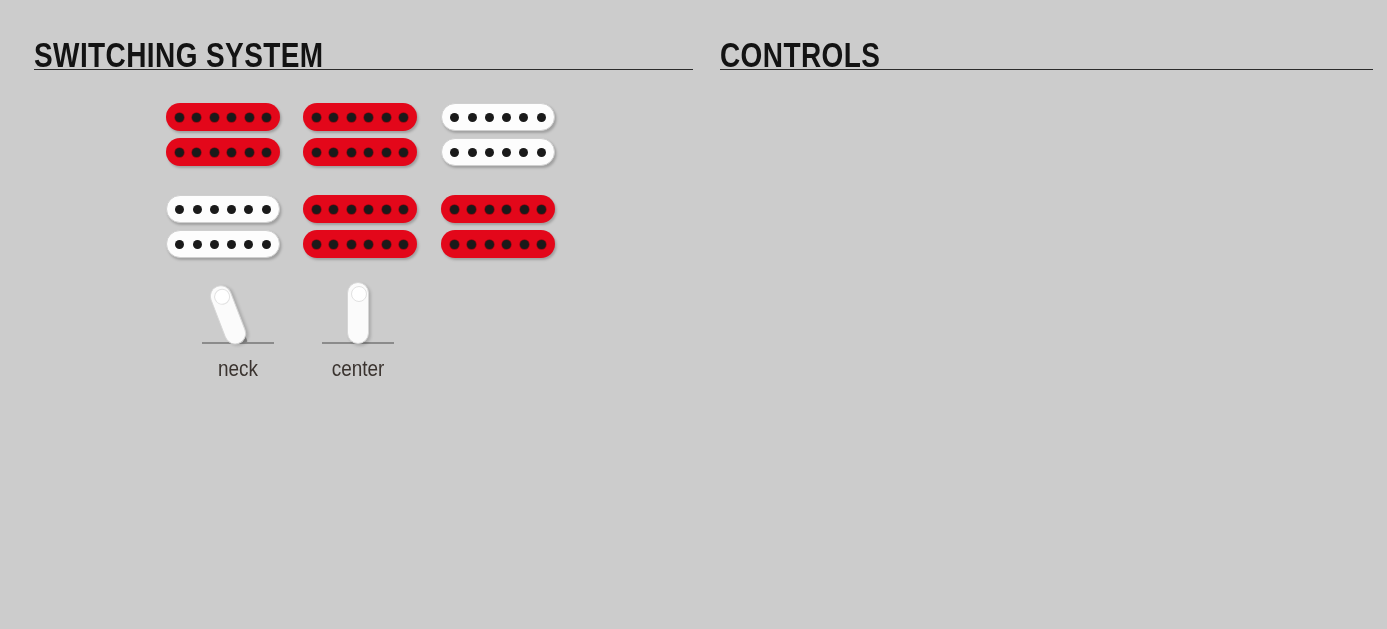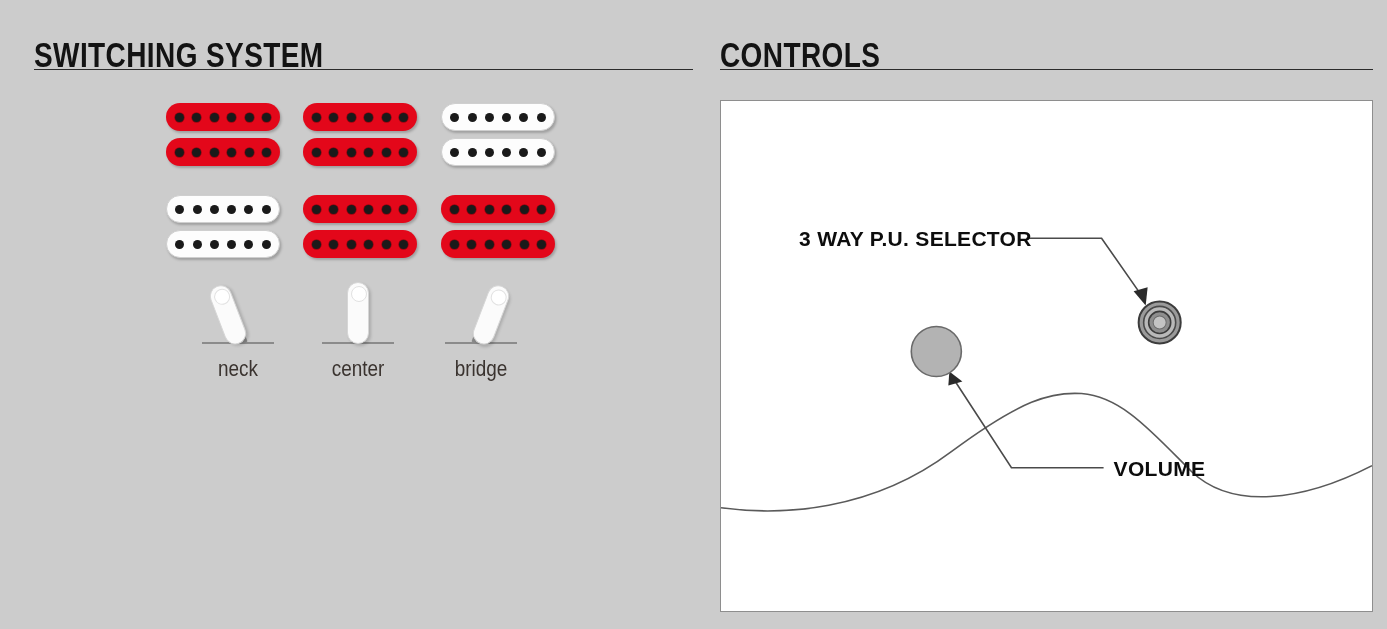--- a/index.html
+++ b/index.html
@@ -320,58 +320,23 @@
 
     <div class="lever-unit tilt-left" style="left:12px;">
       <div class="lever-base"></div>
       <div class="lever-stem"></div>
       <div class="lever-body">
         <div class="lever-knob"></div>
       </div>
       <div class="lever-label">neck</div>
     </div>
 
-    <div class="lever-unit tilt-right" style="left:255px;">
-      <div class="lever-base"></div>
-      <div class="lever-stem"></div>
-      <div class="lever-body">
-        <div class="lever-knob"></div>
-      </div>
-      <div class="lever-label">bridge</div>
-    </div>
 
   </div>
 </section>
 
 <section class="panel" id="controls-panel">
 
   <h1 class="panel-title" id="controls-title">CONTROLS</h1>
 
   <div class="panel-rule" id="controls-rule"></div>
 
-  <div id="controls-figure">
-    <svg id="controls-svg" viewBox="0 0 650 509" preserveAspectRatio="none">
-
-      <path d="M 0 406 C 60 414, 150 410, 230 350 C 300 298, 330 290, 360 292
-               C 400 295, 430 330, 470 370 C 510 408, 580 400, 650 364" fill="none" stroke="#5a5a5a" stroke-width="1.6"></path>
-
-      <path d="M 305 137 L 380 137 L 424 200" fill="none" stroke="#4a4a4a" stroke-width="1.6"></path>
-      <polygon points="424,204 412,190 426,186" fill="#2a2a2a"></polygon>
-
-      <g>
-        <circle cx="438" cy="221" r="21" fill="#9a9a9a" stroke="#3c3c3c" stroke-width="2"></circle>
-        <circle cx="438" cy="221" r="16" fill="#b9b9b9" stroke="#4a4a4a" stroke-width="1.6"></circle>
-        <circle cx="438" cy="221" r="11" fill="#8e8e8e" stroke="#3c3c3c" stroke-width="1.6"></circle>
-        <circle cx="438" cy="221" r="6.5" fill="#c4c4c4" stroke="#6d6d6d" stroke-width="1"></circle>
-      </g>
-
-      <text x="78" y="145" class="fig-label">3 WAY P.U. SELECTOR</text>
-
-      <path d="M 382 366 L 290 366 L 230 274" fill="none" stroke="#4a4a4a" stroke-width="1.6"></path>
-      <polygon points="228,270 241,280 227,284" fill="#2a2a2a"></polygon>
-
-      <circle cx="215" cy="250" r="25" fill="#b3b3b3" stroke="#6a6a6a" stroke-width="1.6"></circle>
-
-      <text x="392" y="374" class="fig-label">VOLUME</text>
-
-    </svg>
-  </div>
 </section>
 
 </body></html>

